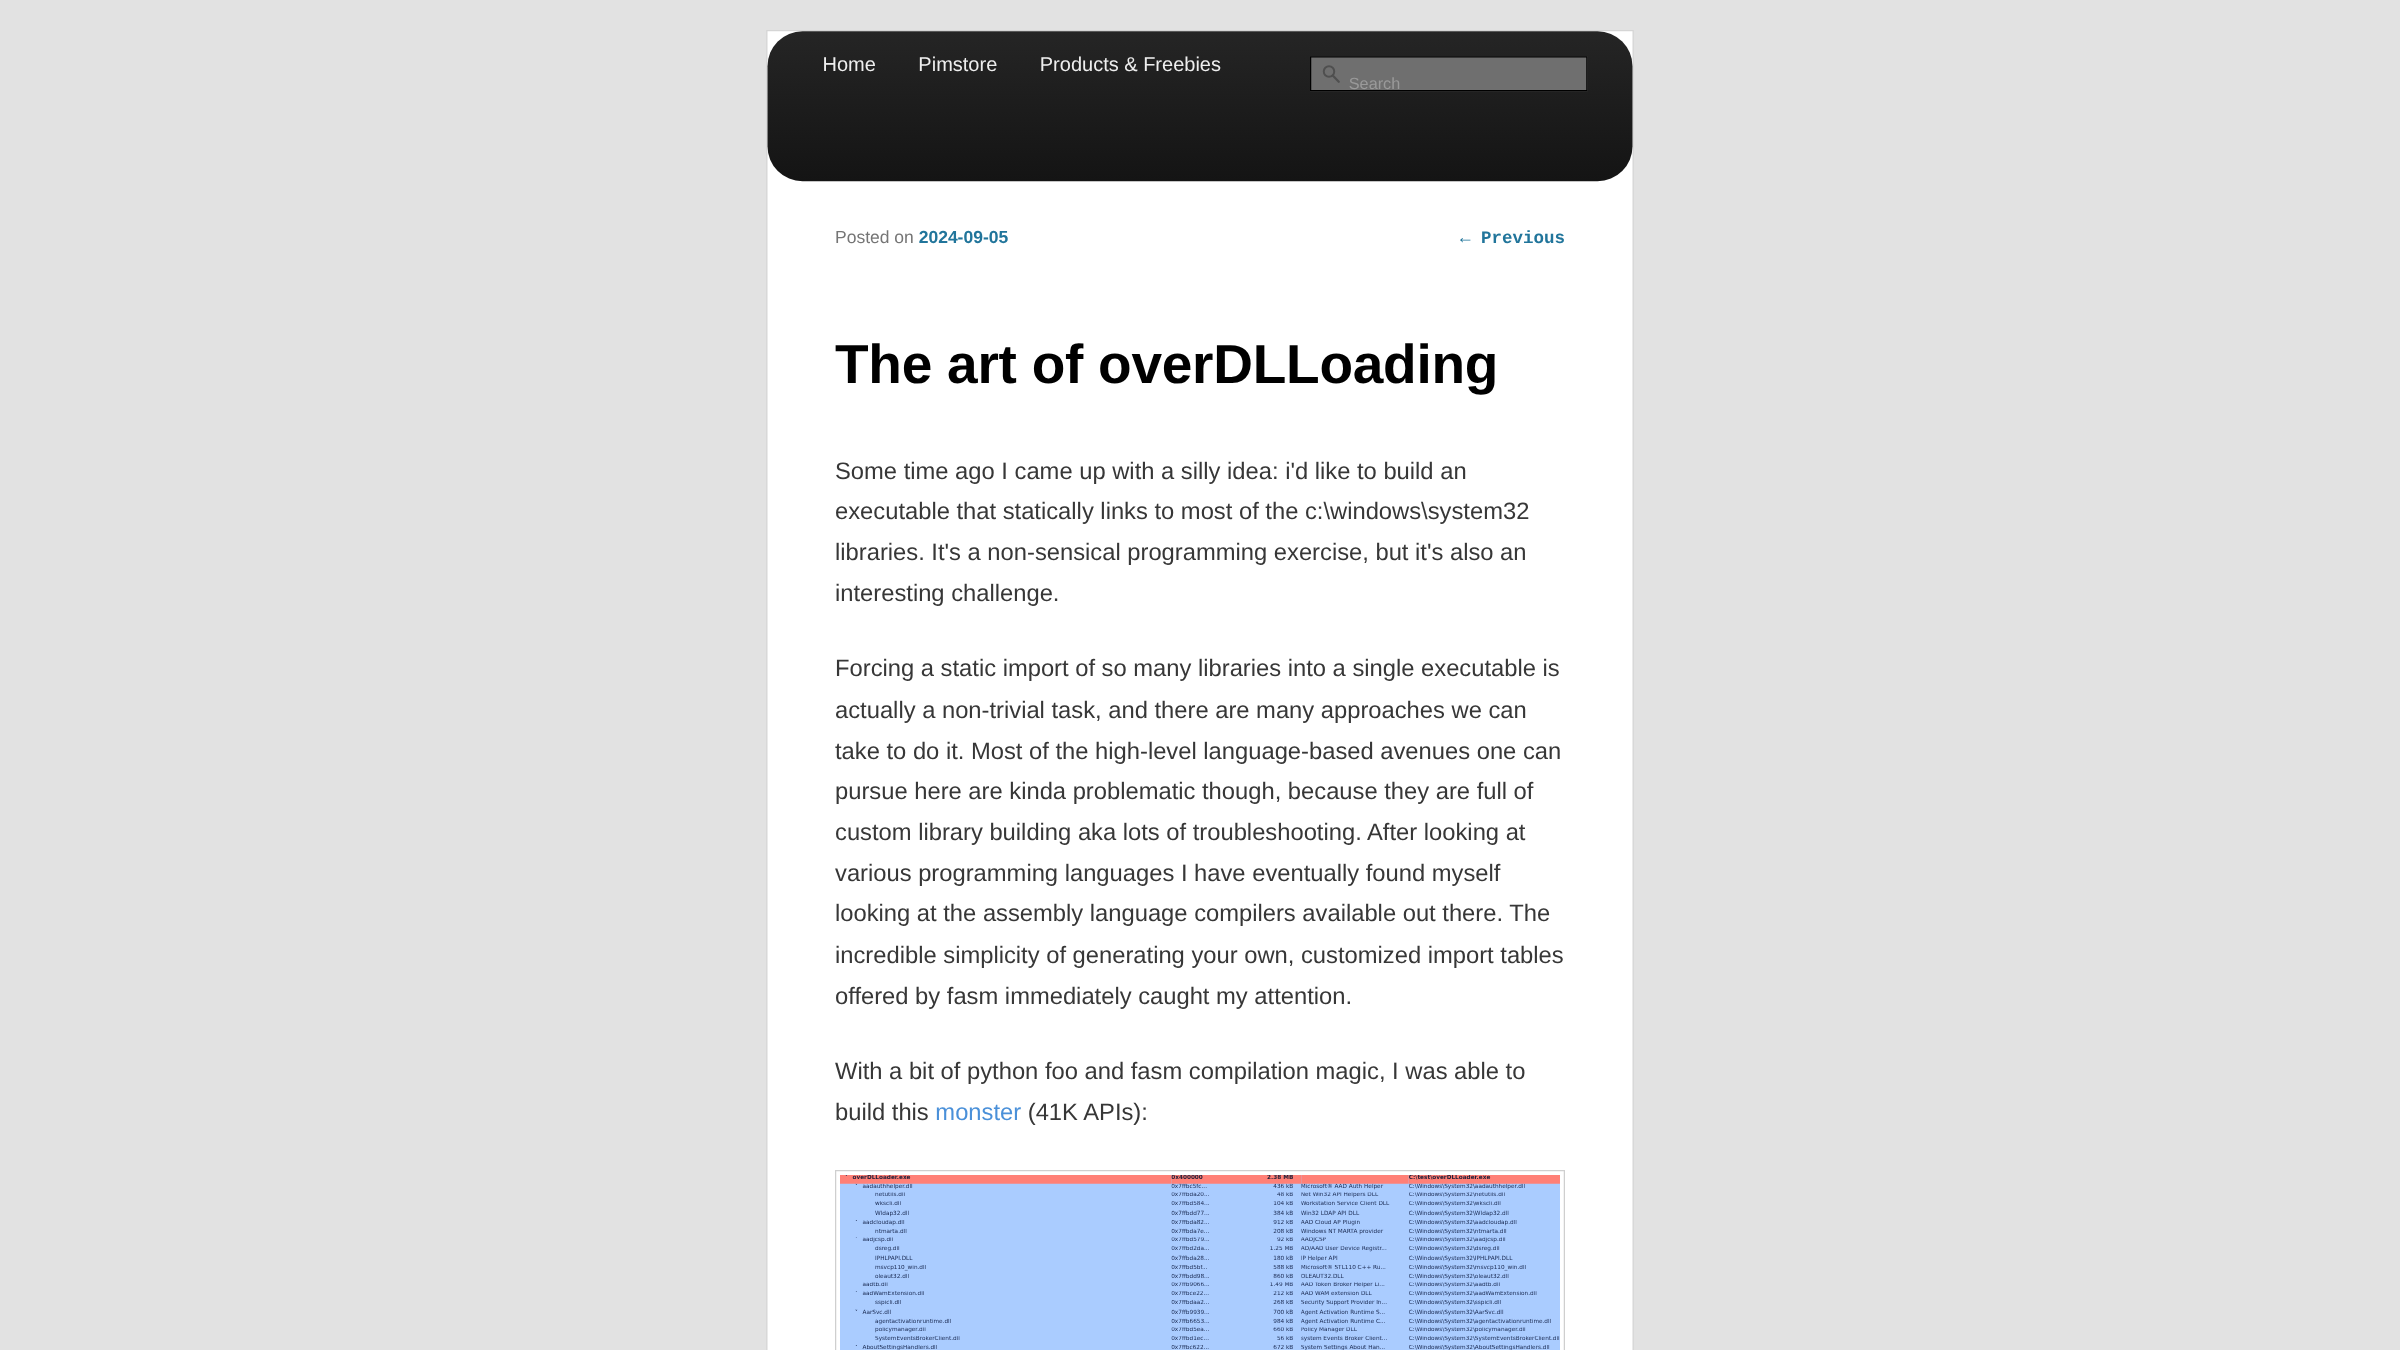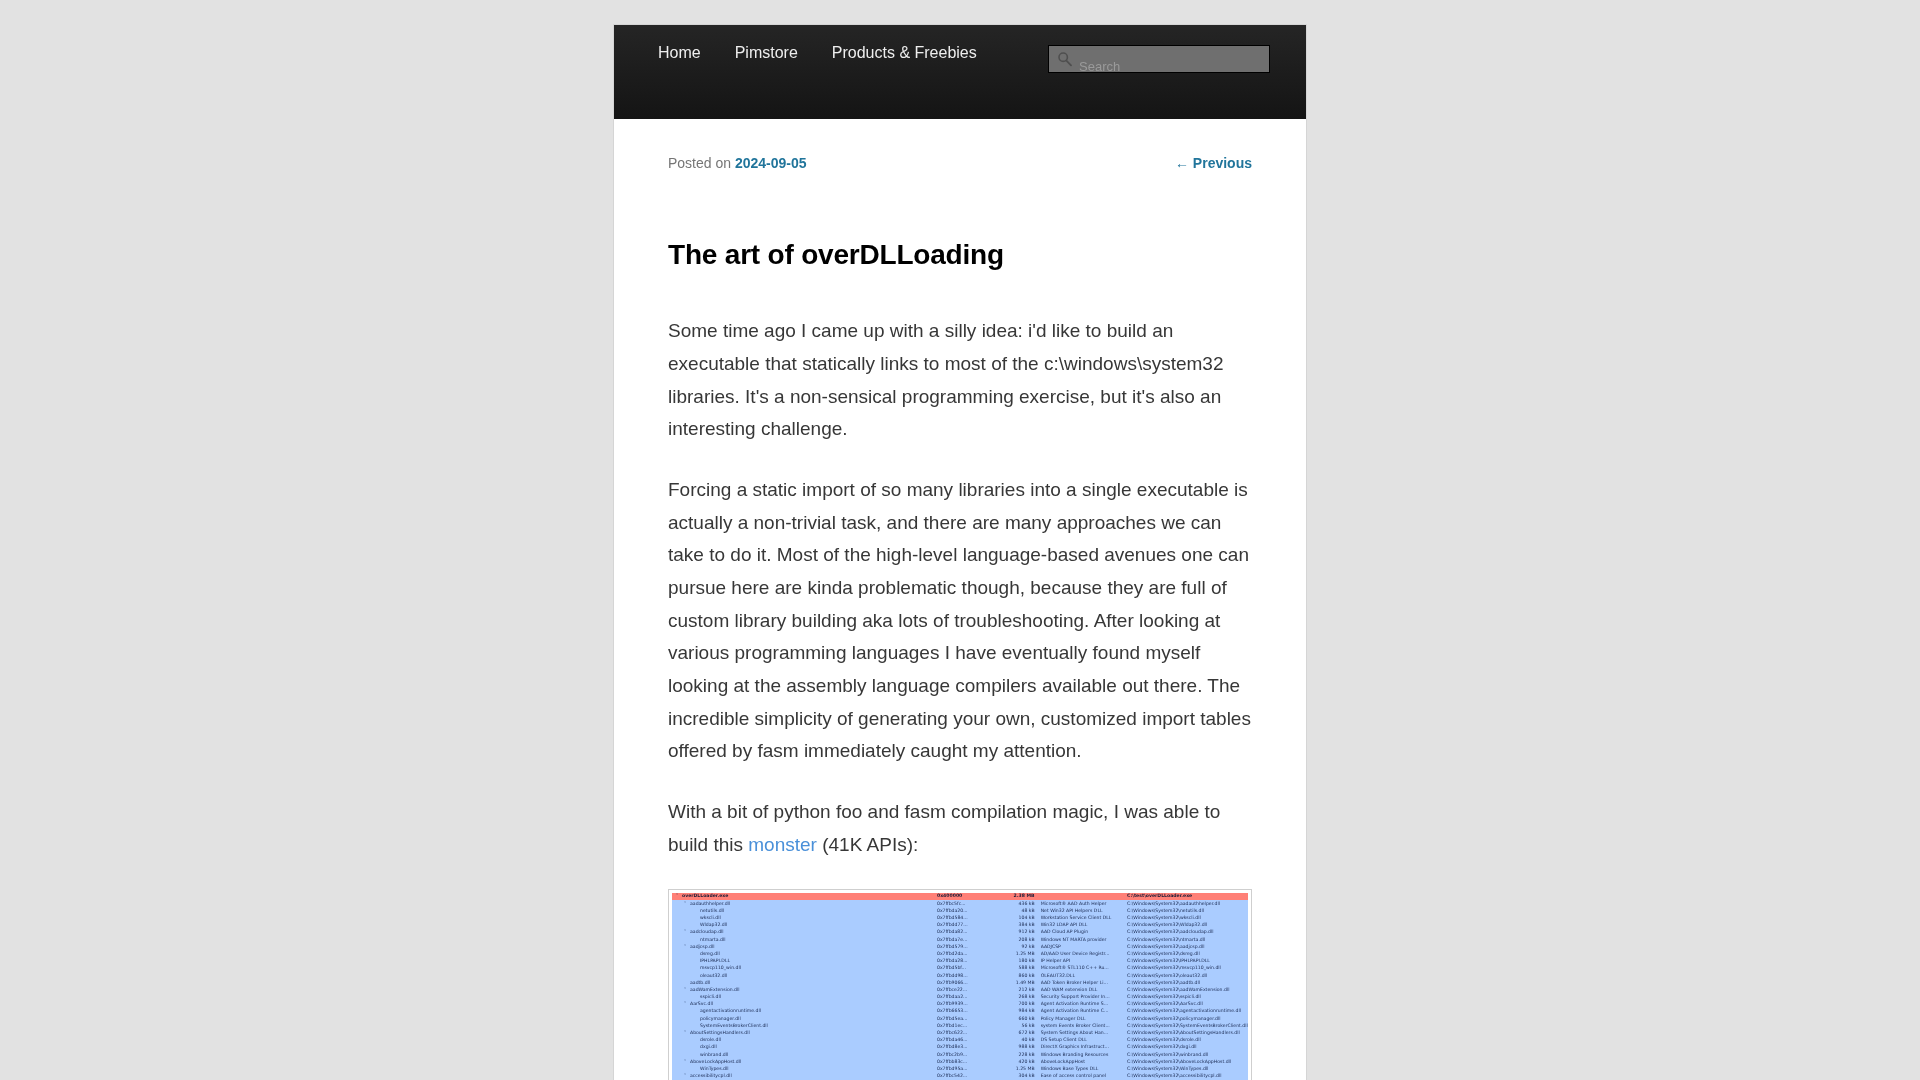--- a/index.html
+++ b/index.html
@@ -23,22 +23,23 @@
     width: 692px;
     min-height: 1055px;
     background: #ffffff;
     box-shadow: 0 0 0 1px #d5d5d5;
   }
   
   .navbar {
     position: relative;
     background: #1e1e1e;
     background: linear-gradient(#252525, #141414);
-    height: 94px;
+    height: 120px;
     padding: 0;
+    border-radius: 28px;
   }
   .nav-row {
     display: flex;
     align-items: center;
     height: 43px;
     padding-left: 44px;
   }
   .nav-row.first { padding-top: 8px; height: 48px; }
   .nav-item {
     color: #eeeeee;
@@ -99,23 +100,24 @@
     font-weight: bold;
     text-decoration: none;
     cursor: pointer;
   }
   .nav-previous {
     color: #21759b;
     font-weight: bold;
     font-size: 14px;
     text-decoration: none;
     cursor: pointer;
+    font-family: Liberation Mono, monospace;
   }
   .entry-title {
-    font-size: 28px;
+    font-size: 44px;
     font-weight: bold;
     color: #000;
     margin: 68px 0 0 0;
     line-height: 1.15;
     letter-spacing: -0.2px;
   }
   .entry-content { margin-top: 44px; }
   .entry-content p {
     font-size: 19px;
     line-height: 1.72;

